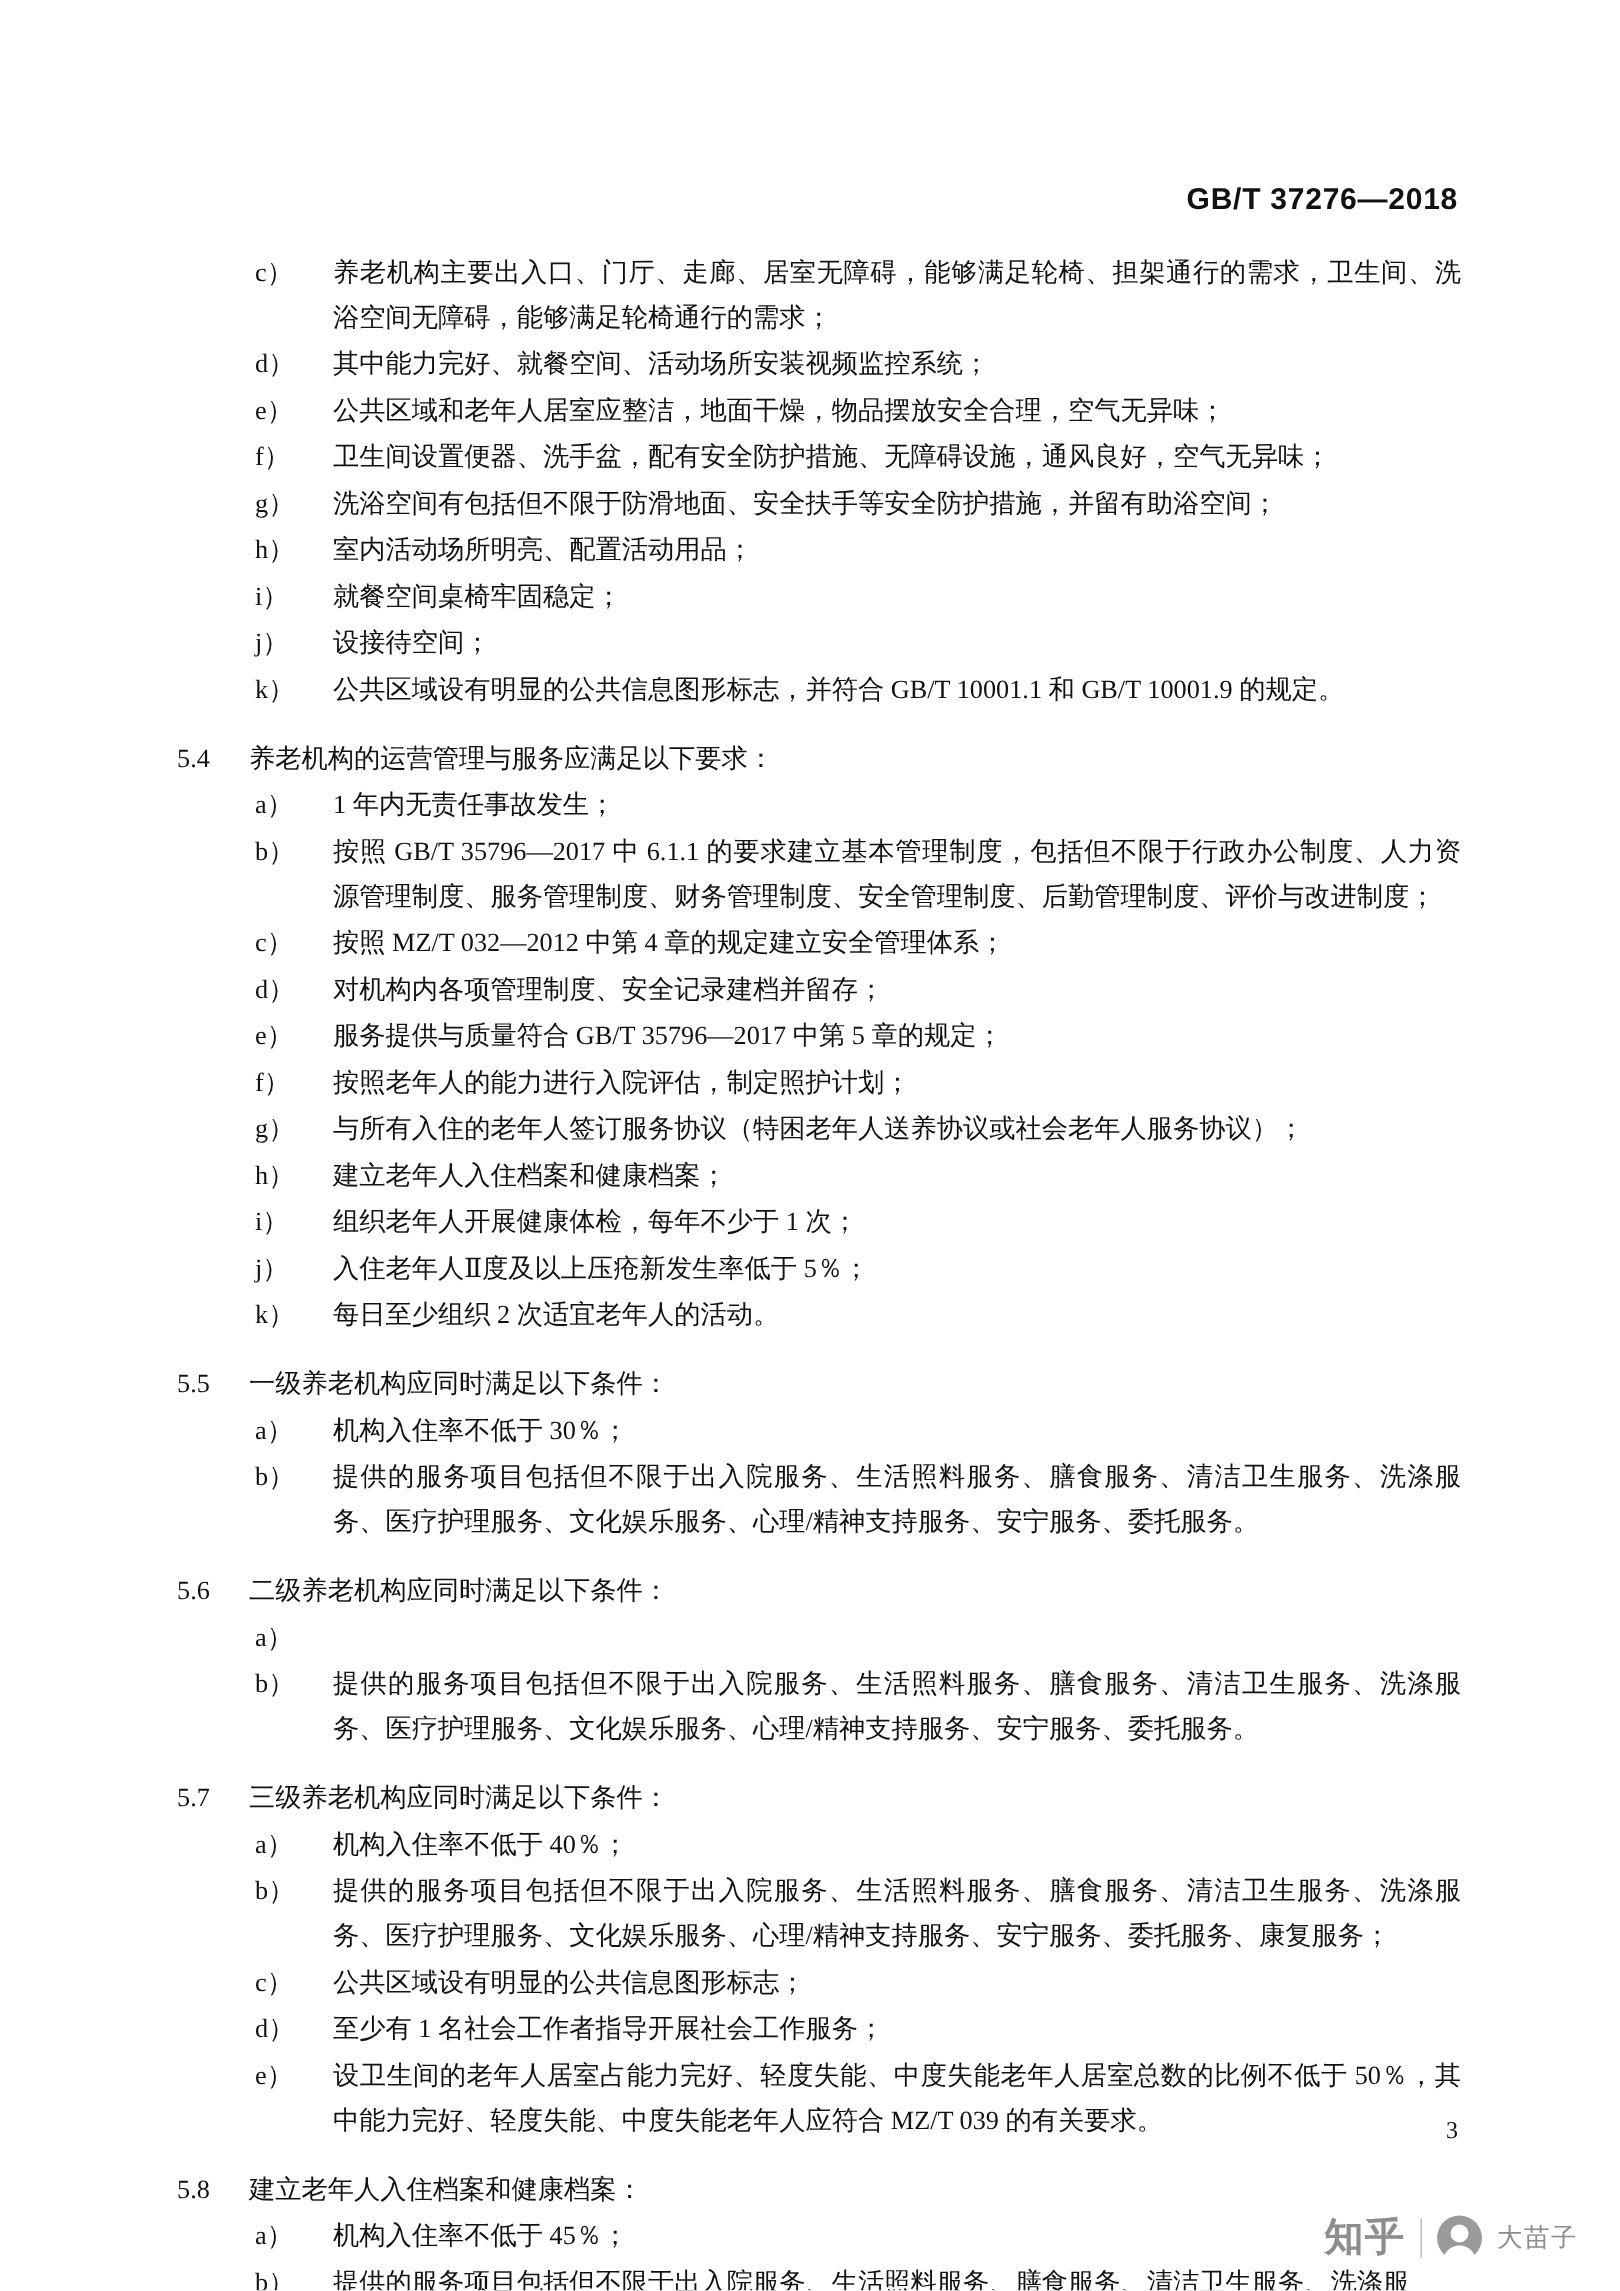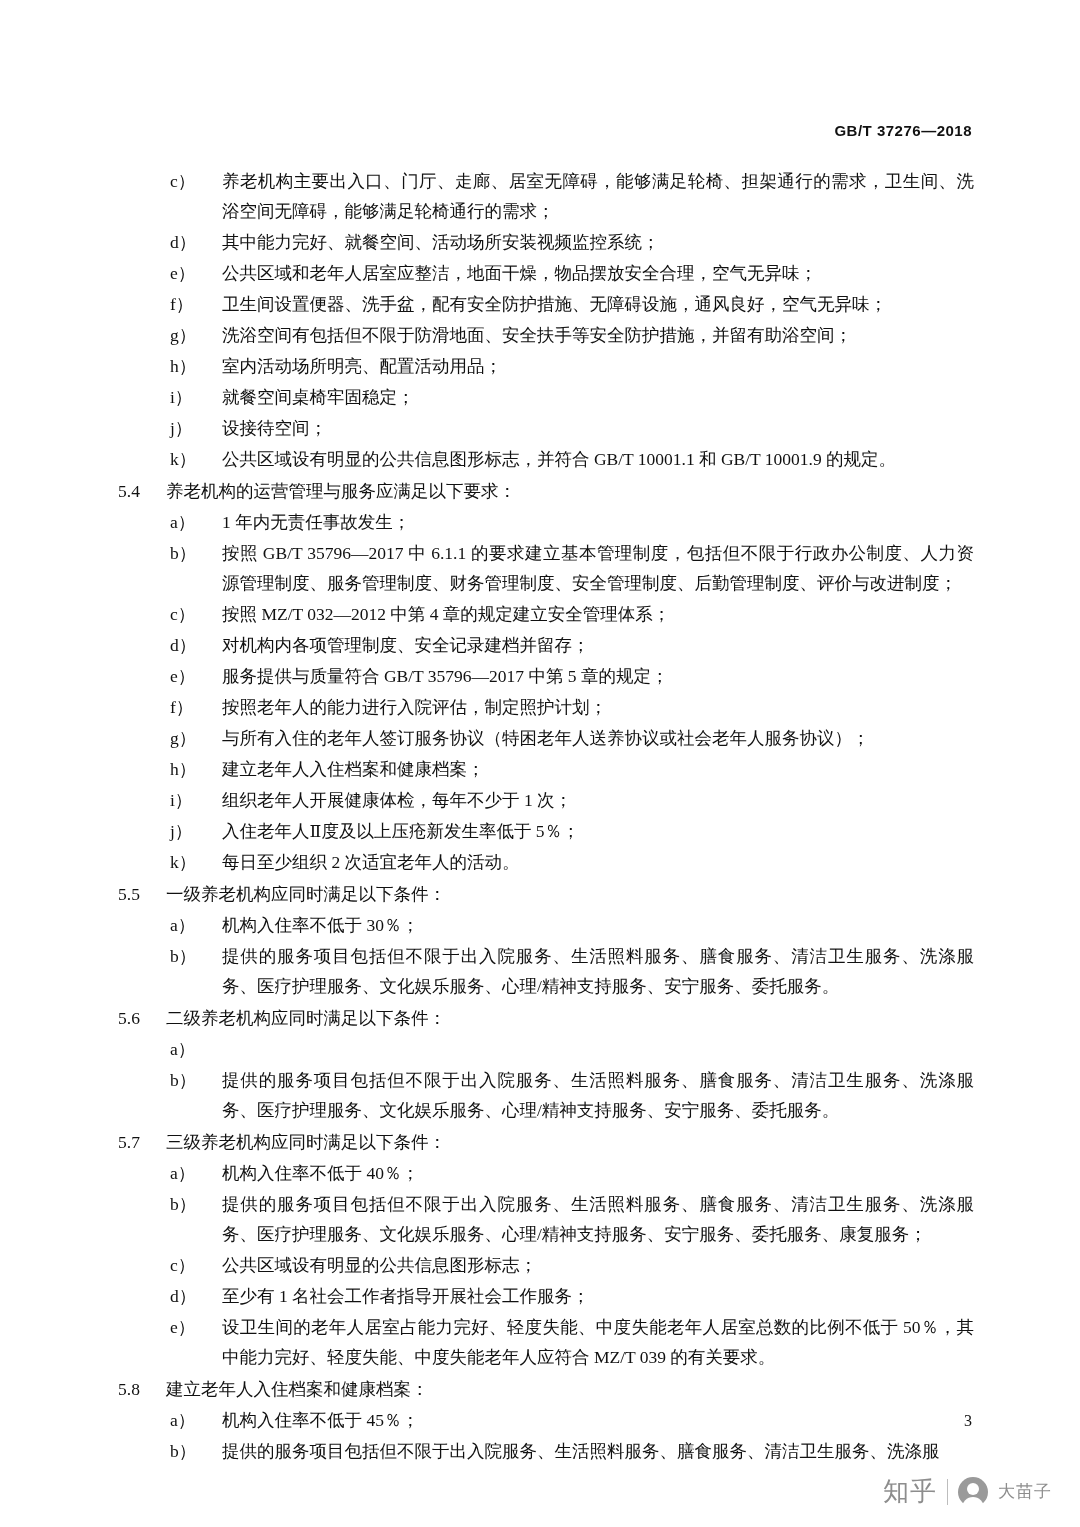--- a/index.html
+++ b/index.html
@@ -20,38 +20,38 @@
     overflow: hidden;
     box-sizing: border-box;
   }
   
   .header {
     position: absolute;
     top: 122px;
     right: 108px;
     font-family: "Liberation Sans", sans-serif;
     font-weight: bold;
-    font-size: 15px;
+    font-size: 20px;
     letter-spacing: 0.5px;
     color: #111;
   }
   
   .content {
     position: absolute;
     top: 165px;
     left: 118px;
     width: 856px;
     font-size: 17.5px;
     line-height: 30px;
   }
   
   .clause {
     display: flex;
     align-items: flex-start;
-    margin-top: 2px;
+    margin-top: 16px;
     justify-content: flex-end;
   }
   .clause .num {
     width: 48px;
     flex: 0 0 48px;
     font-family: "Liberation Serif", serif;
   }
   .clause .txt {
     flex: 1 1 auto;
   }
@@ -88,21 +88,21 @@
     bottom: 18px;
     display: flex;
     align-items: center;
     gap: 10px;
     color: #9a9a9a;
     font-family: "Liberation Sans", sans-serif;
     font-size: 25px;
     letter-spacing: 1px;
   }
   .watermark .zhihu {
-    font-weight: normal;
+    font-weight: bold;
     font-size: 26px;
     color: #8d8d8d;
   }
   .watermark .sep {
     width: 1px;
     height: 26px;
     background: #bdbdbd;
   }
   .watermark .avatar {
     width: 30px;

